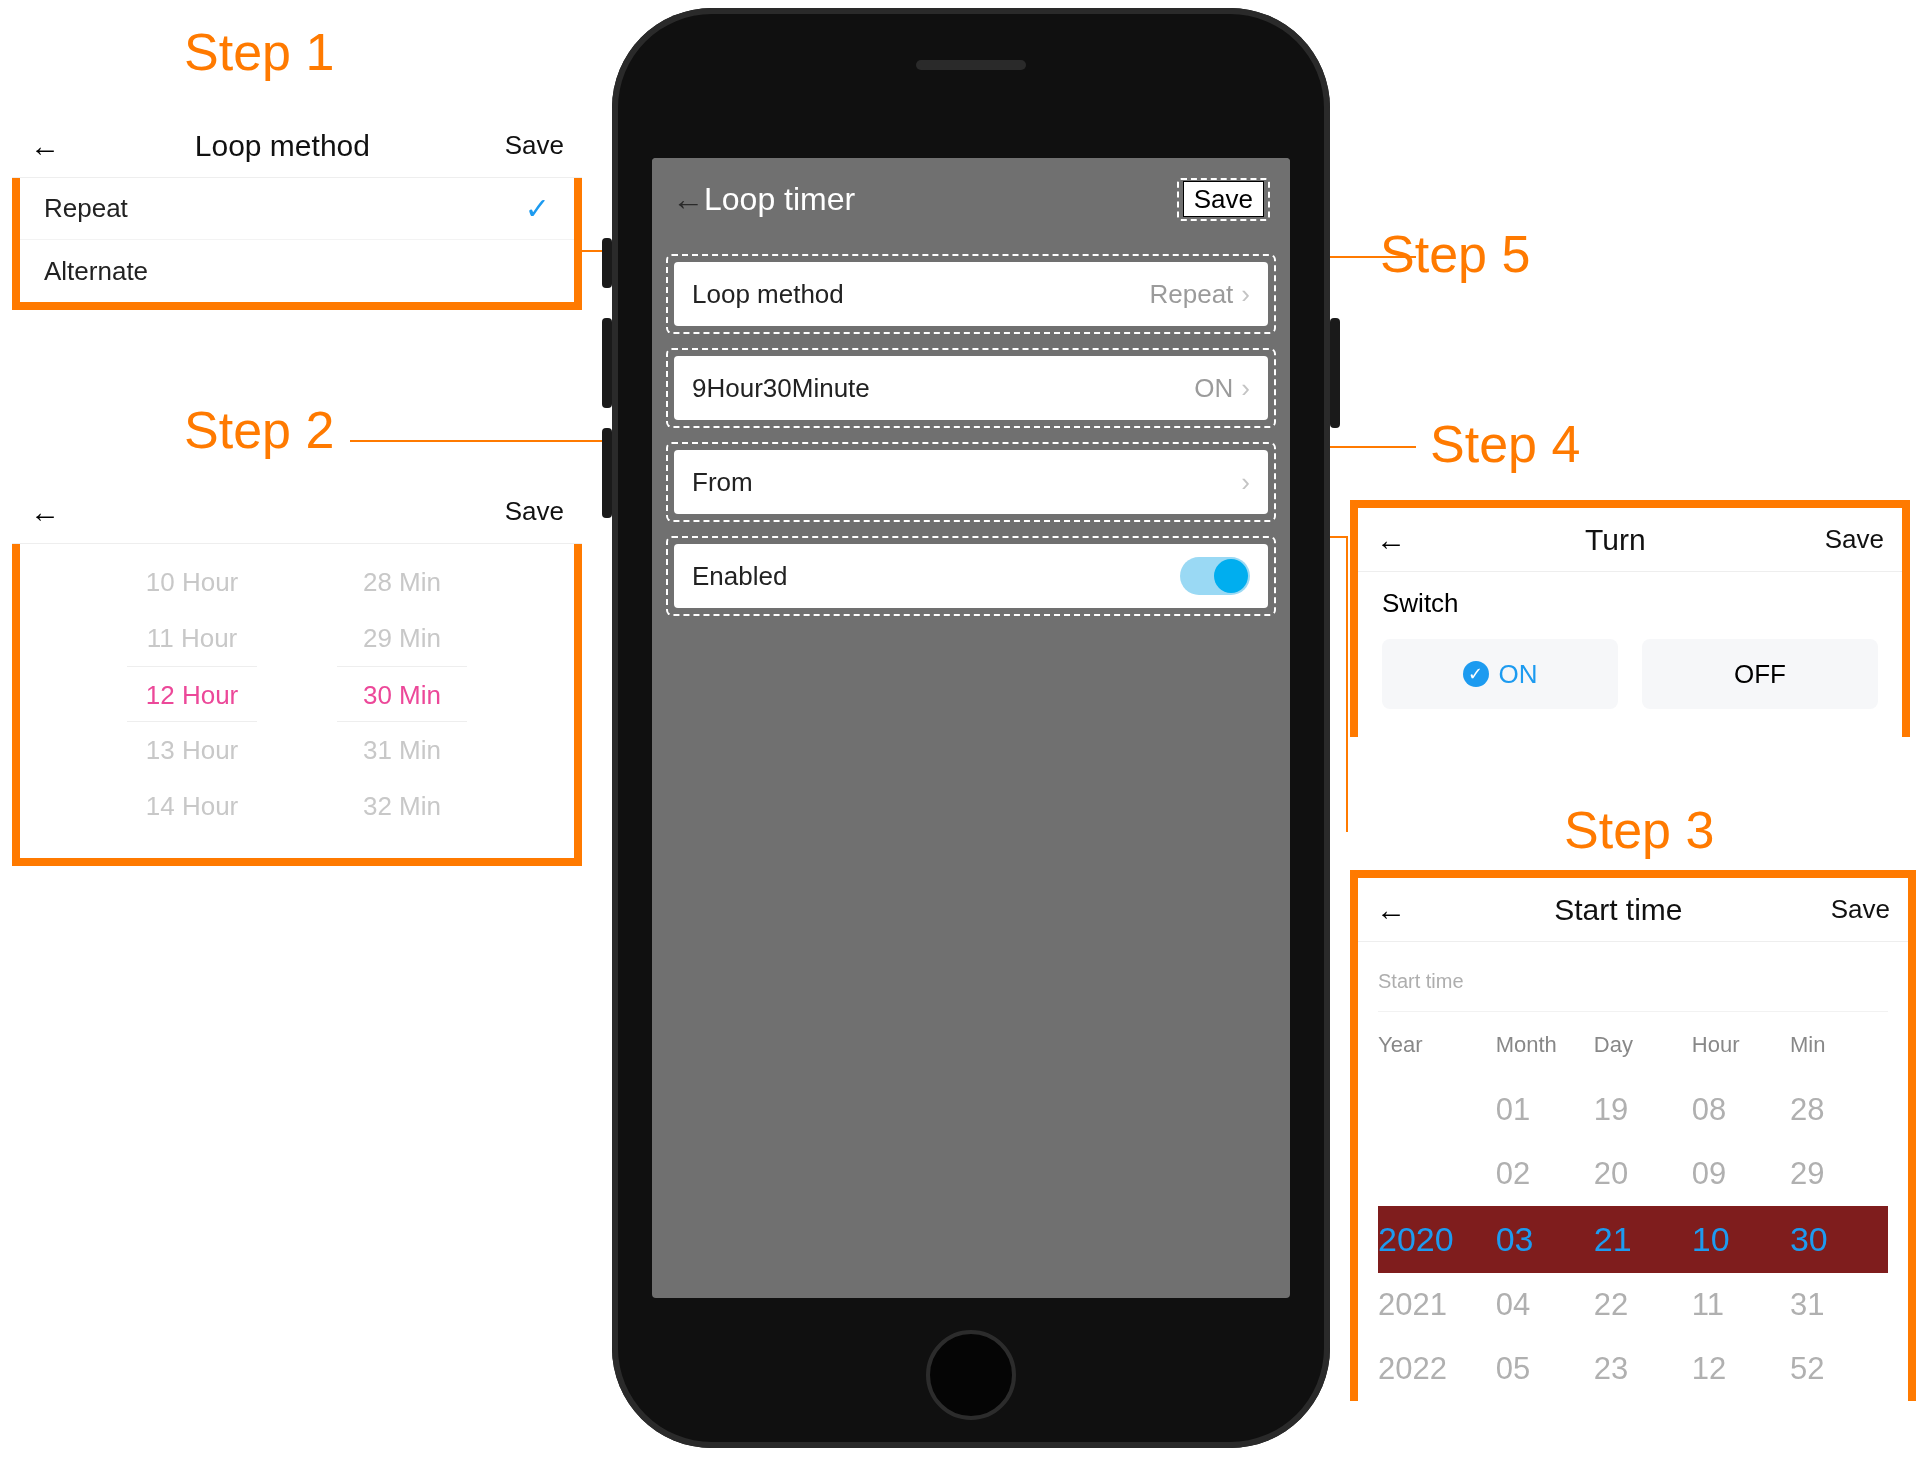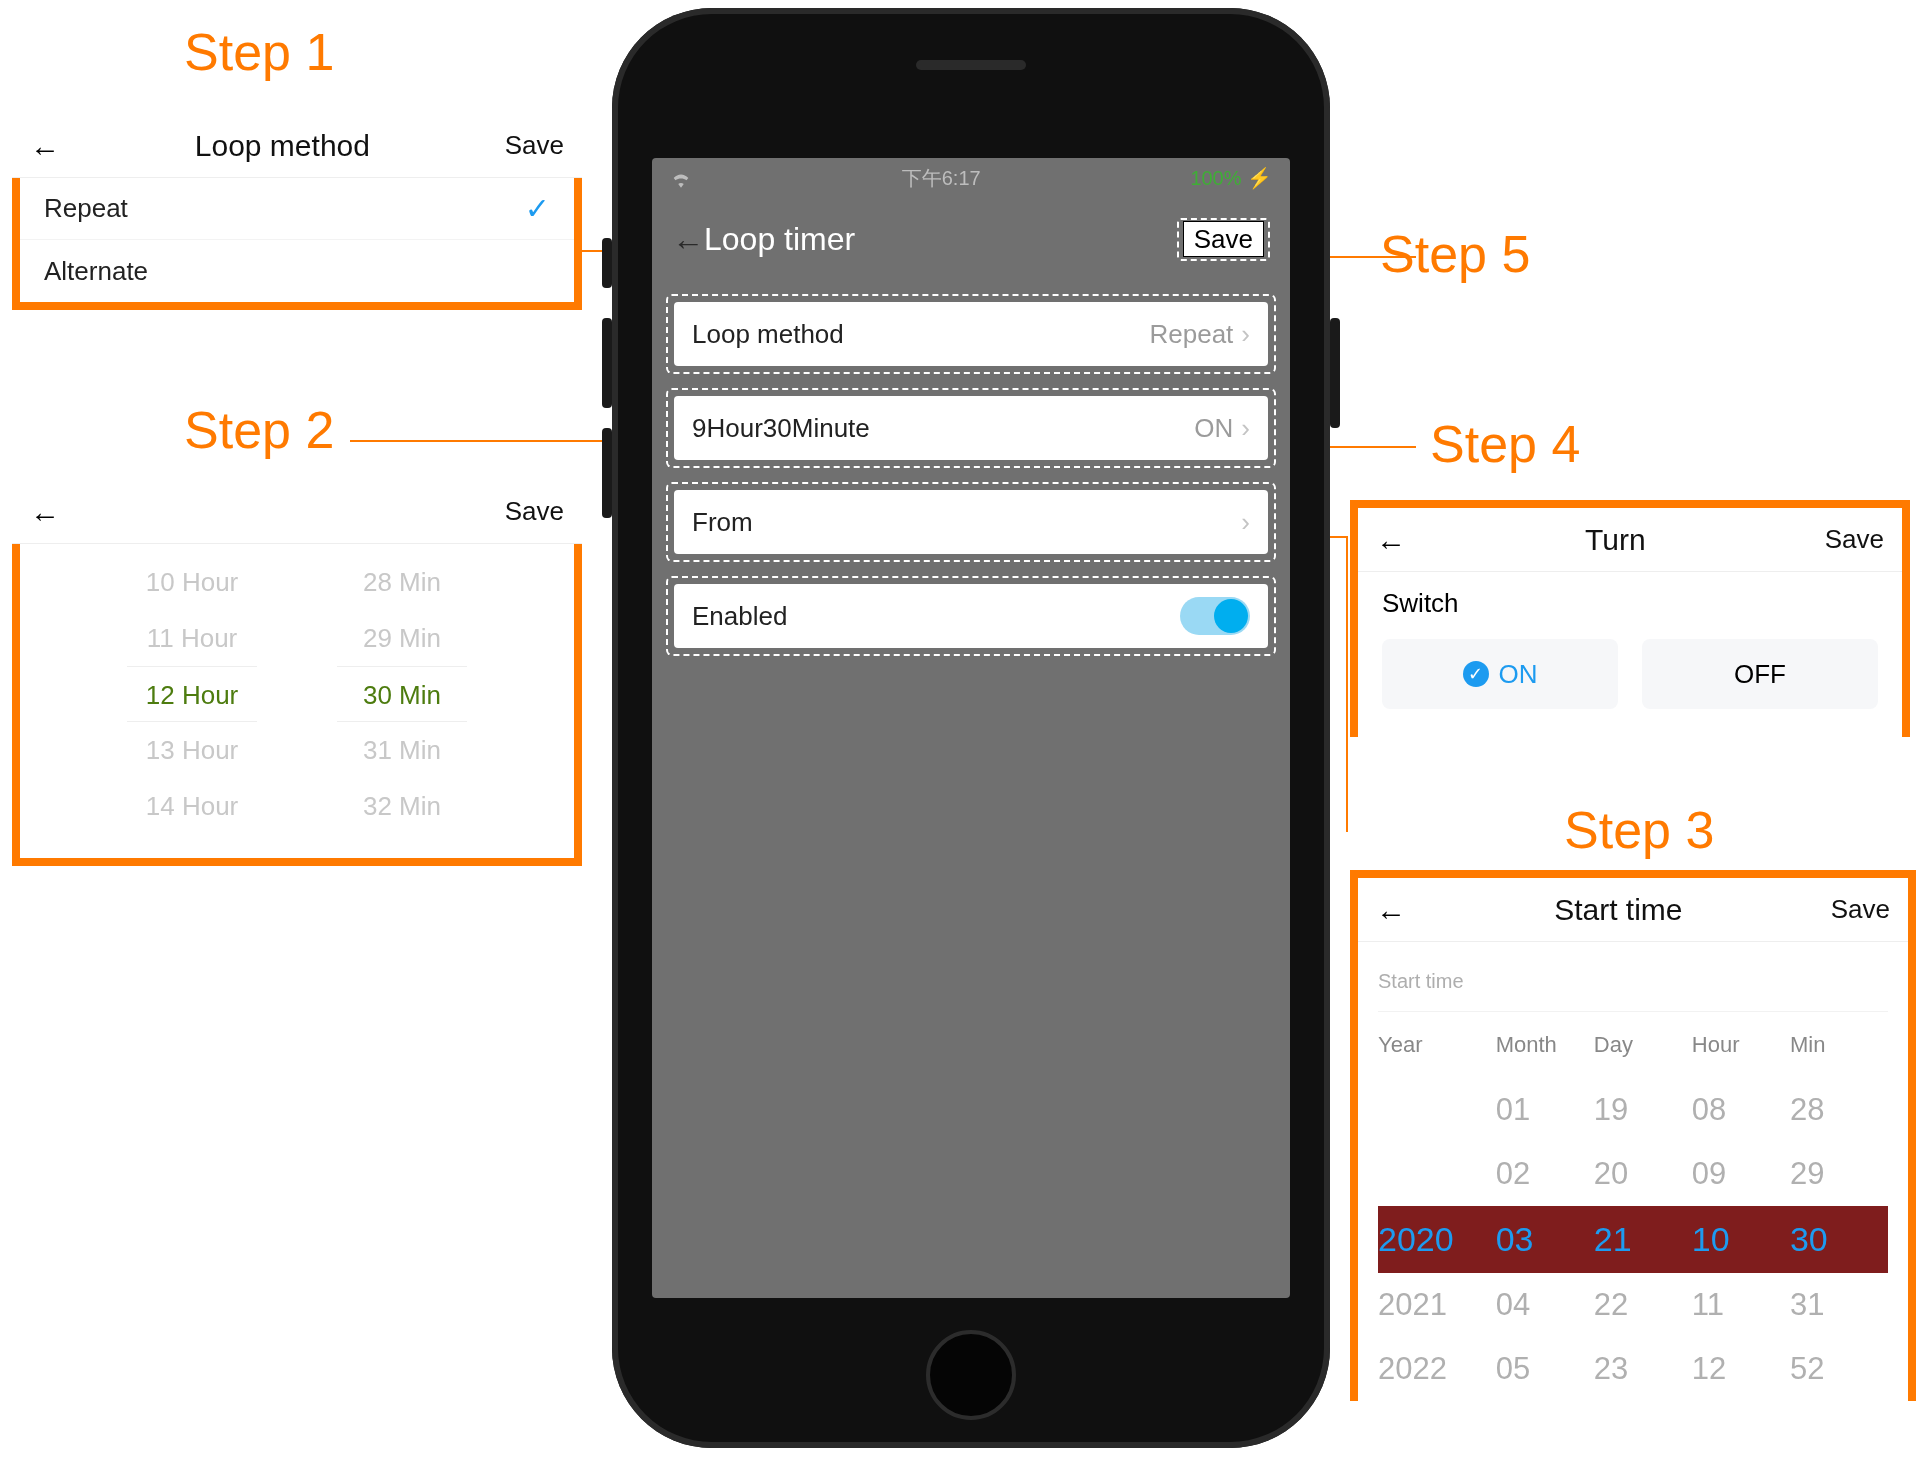--- a/index.html
+++ b/index.html
@@ -189,21 +189,21 @@
     padding: 10px 0 24px 0;
   }
   .wheel .col div {
     height: 56px;
     line-height: 56px;
     text-align: center;
     font-size: 26px;
     color: #c8c8c8;
     width: 130px;
   }
-  .wheel .col div.sel { color: #4d7c0f; font-weight: 500; border-top: 1px solid #eee; border-bottom: 1px solid #eee; }
+  .wheel .col div.sel { color: #ec4899; font-weight: 500; border-top: 1px solid #eee; border-bottom: 1px solid #eee; }
   
   .turn-body { padding: 16px 24px 28px 24px; }
   .turn-body .lbl { font-size: 26px; margin-bottom: 20px; }
   .seg { display: flex; gap: 24px; }
   .seg .btn {
     flex: 1;
     height: 70px;
     background: #f6f7f9;
     border-radius: 8px;
     display: flex;
@@ -263,31 +263,20 @@
 <div class="leader" style="left:1346px; top:536px; width:2px; height:296px;"></div>
 
 <div class="phone">
   <div class="side-btn s1"></div>
   <div class="side-btn s2"></div>
   <div class="side-btn s3"></div>
   <div class="side-btn s4"></div>
   <div class="home-btn"></div>
 
   <div class="screen">
-    <div class="status-bar">
-      <span class="wifi-ic">
-        <svg viewBox="0 0 24 16">
-            <path d="M12 16l3-4c-1.7-1.3-4.3-1.3-6 0l3 4zm-6-8c3.3-2.7 8.7-2.7 12 0l2-2.6C15.5.3 8.5.3 4 5.4L6 8z"></path>
-          </svg>
-      </span>
-      <span>下午6:17</span>
-      <span class="batt">
-        <span>100%</span> ⚡
-      </span>
-    </div>
 
     <div class="app-header">
       <span class="back-arrow">←</span>
       <span class="title">Loop timer</span>
       <span style="border:2px dashed #fff; padding:4px; border-radius:4px;">
         <span class="save-badge">Save</span>
       </span>
     </div>
 
     <div class="dash-box">

